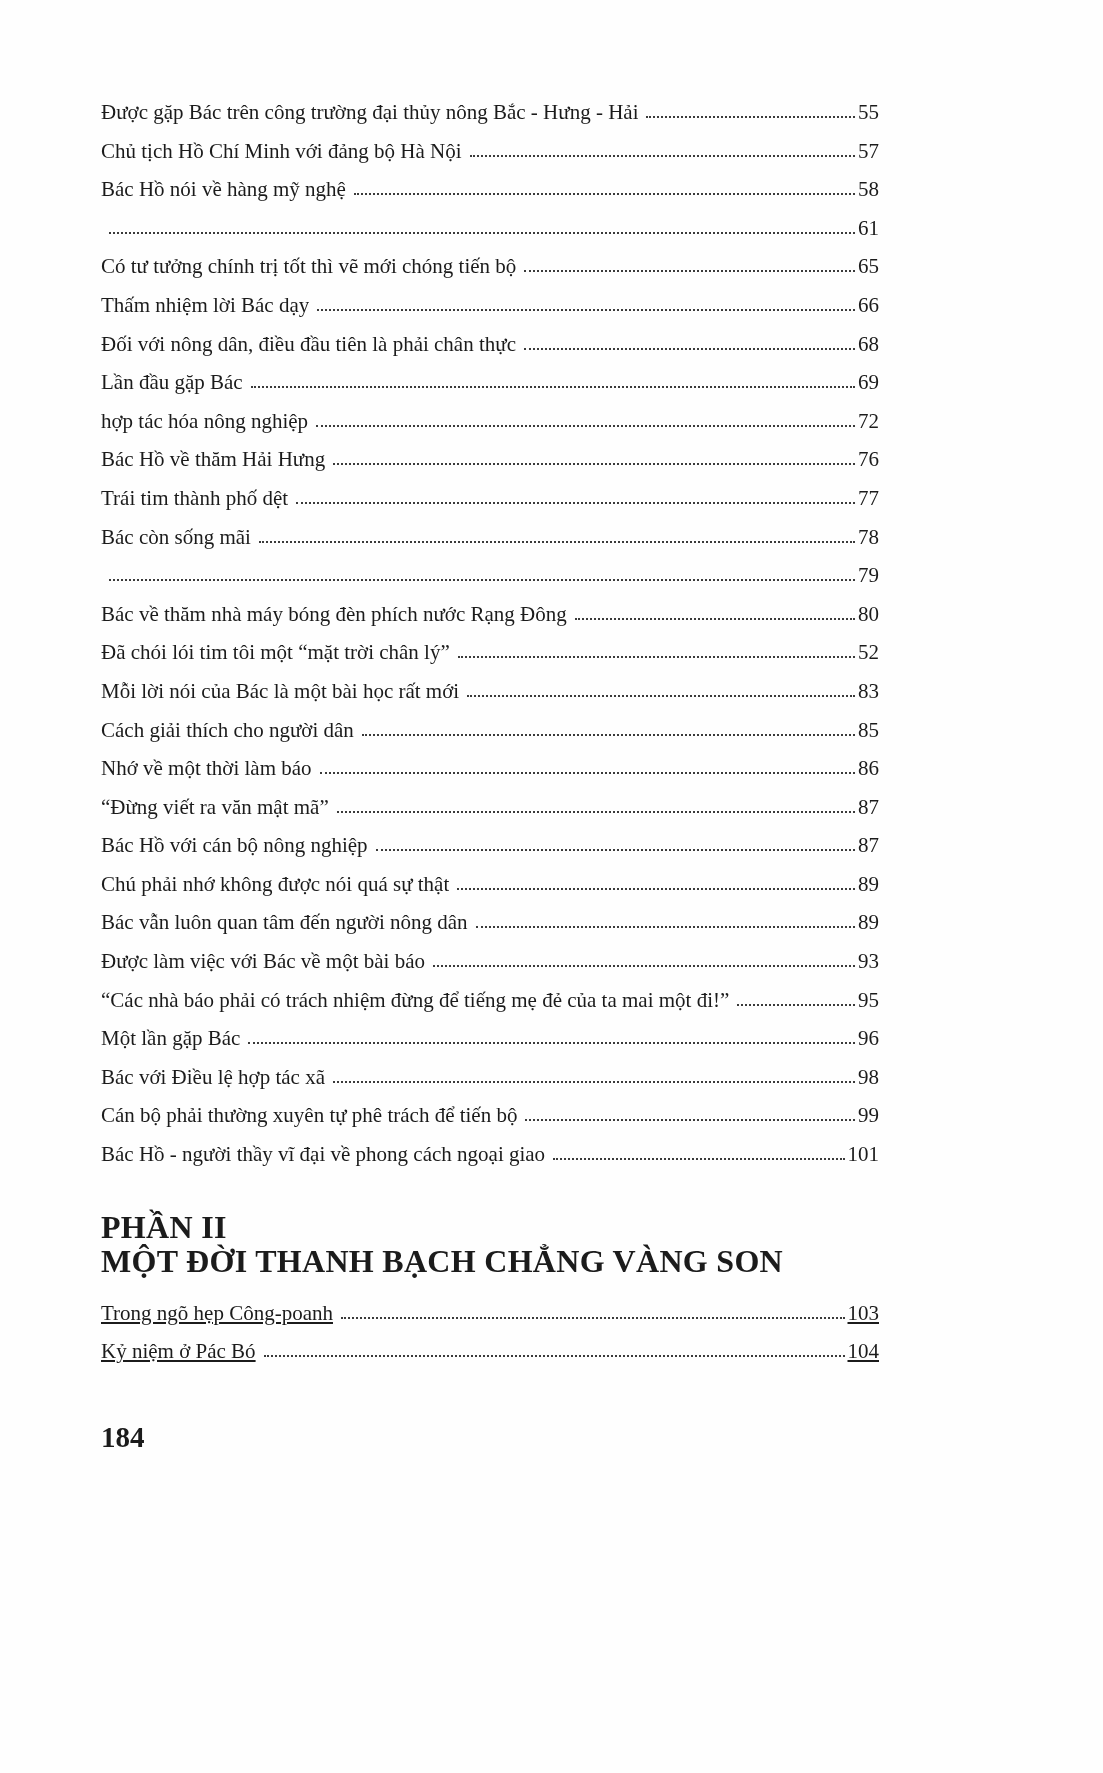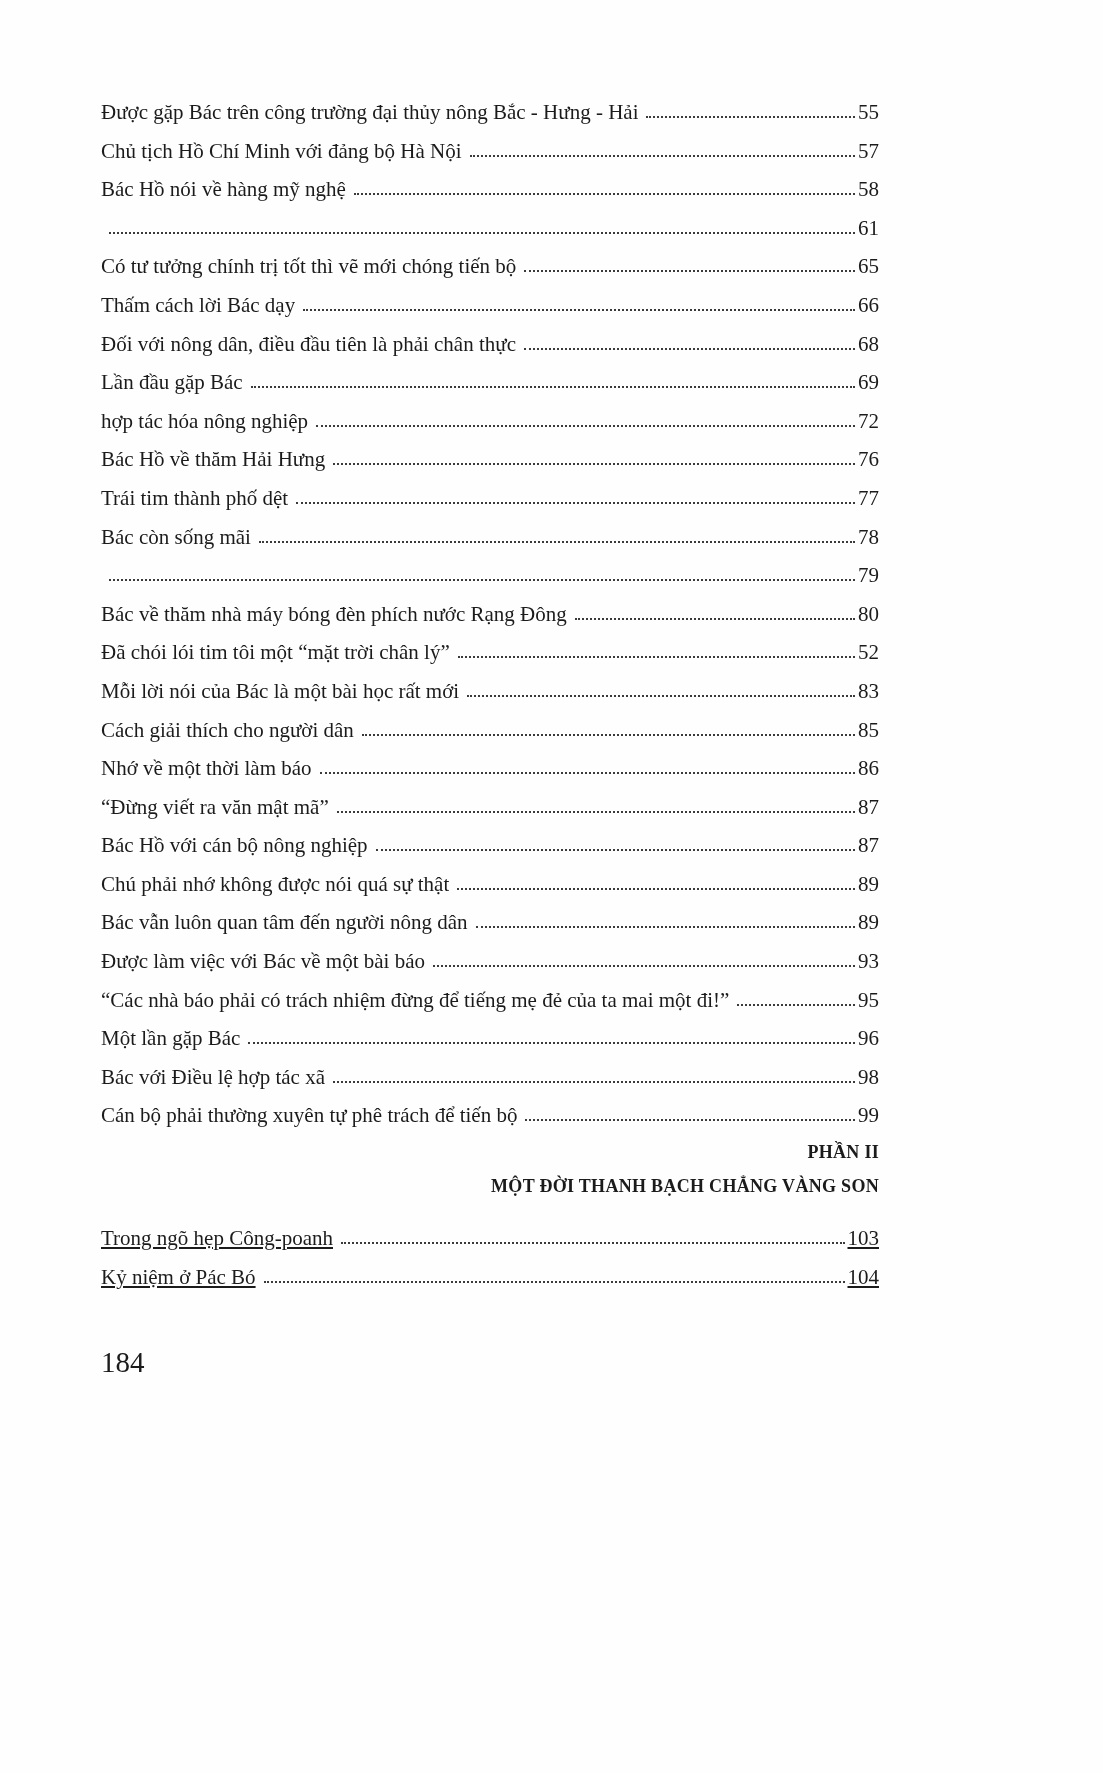--- a/index.html
+++ b/index.html
@@ -41,35 +41,36 @@
     min-width: 10px;
     margin: 0 3px 0 8px;
     border-bottom: 2.6px dotted #3a3a3a;
     position: relative;
     top: -1px;
   }
   .toc-page {
     flex: 0 0 auto;
   }
   .section-heading {
+    margin-top: 36px;
     margin-bottom: 16px;
-    text-align: right;
+    text-align: left;
     font-weight: bold;
-    font-size: 18px;
+    font-size: 32px;
     line-height: 34px;
     letter-spacing: 0.3px;
   }
   .part2-list {
     margin-top: 14px;
     text-decoration: underline;
   }
   .footer-page-number {
     margin-top: 50px;
     font-size: 29px;
-    font-weight: normal;
+    font-weight: bold;
   }
 </style>
 </head>
 <body>
 
 <div class="book-page">
   <div class="content">
 
     <div class="toc-list">
         <div class="toc-row">
@@ -90,21 +91,21 @@
         <div class="toc-row">
           <span class="toc-leader"></span>
           <span class="toc-page">61</span>
         </div>
         <div class="toc-row">
           <span class="toc-title">Có tư tưởng chính trị tốt thì vẽ mới chóng tiến bộ</span>
           <span class="toc-leader"></span>
           <span class="toc-page">65</span>
         </div>
         <div class="toc-row">
-          <span class="toc-title">Thấm cách lời Bác dạy</span>
+          <span class="toc-title">Thấm nhiệm lời Bác dạy</span>
           <span class="toc-leader"></span>
           <span class="toc-page">66</span>
         </div>
         <div class="toc-row">
           <span class="toc-title">Đối với nông dân, điều đầu tiên là phải chân thực</span>
           <span class="toc-leader"></span>
           <span class="toc-page">68</span>
         </div>
         <div class="toc-row">
           <span class="toc-title">Lần đầu gặp Bác</span>
@@ -197,20 +198,25 @@
         </div>
         <div class="toc-row">
           <span class="toc-title">Bác với Điều lệ hợp tác xã</span>
           <span class="toc-leader"></span>
           <span class="toc-page">98</span>
         </div>
         <div class="toc-row">
           <span class="toc-title">Cán bộ phải thường xuyên tự phê trách để tiến bộ</span>
           <span class="toc-leader"></span>
           <span class="toc-page">99</span>
+        </div>
+        <div class="toc-row">
+          <span class="toc-title">Bác Hồ - người thầy vĩ đại về phong cách ngoại giao</span>
+          <span class="toc-leader"></span>
+          <span class="toc-page">101</span>
         </div>
       </div>
 
     <div class="section-heading">
       <div>PHẦN II</div>
       <div>MỘT ĐỜI THANH BẠCH CHẲNG VÀNG SON</div>
     </div>
 
     <div class="toc-list part2-list">
         <div class="toc-row">

